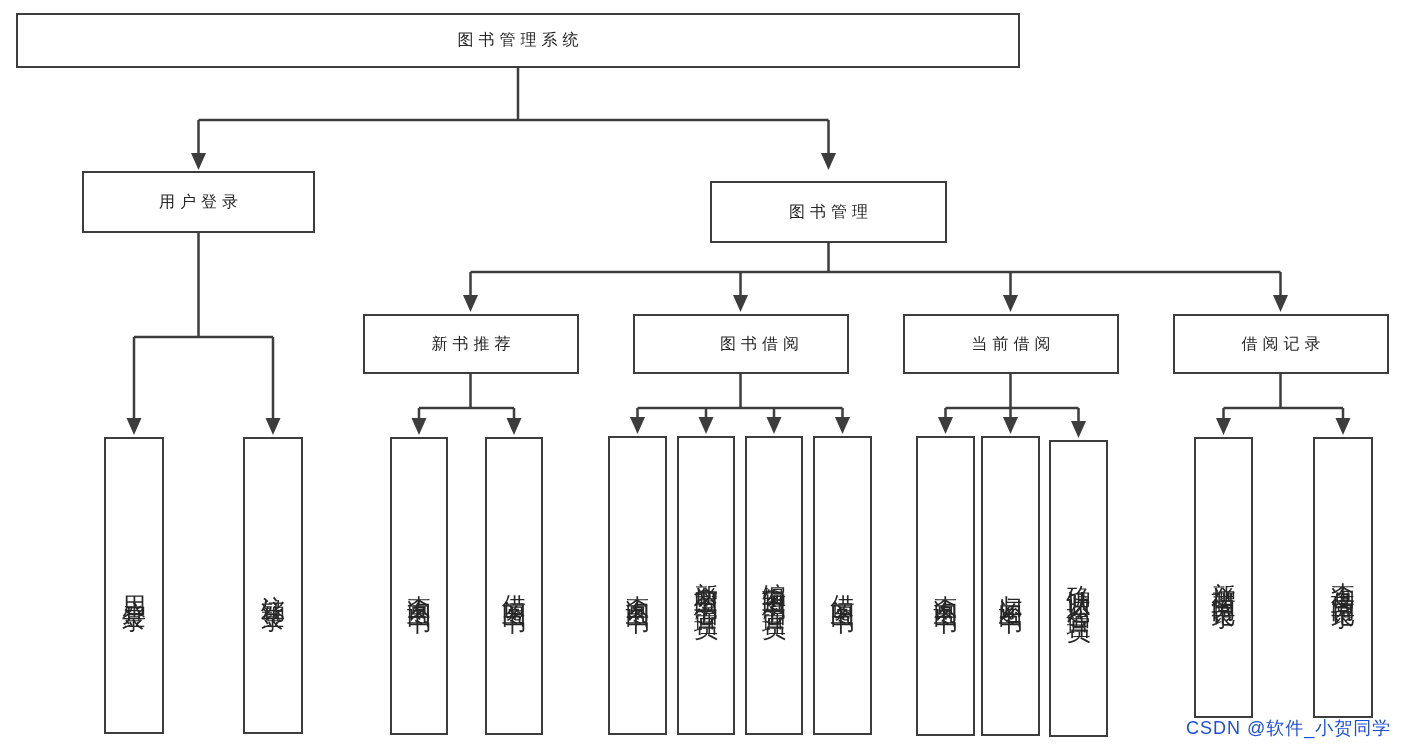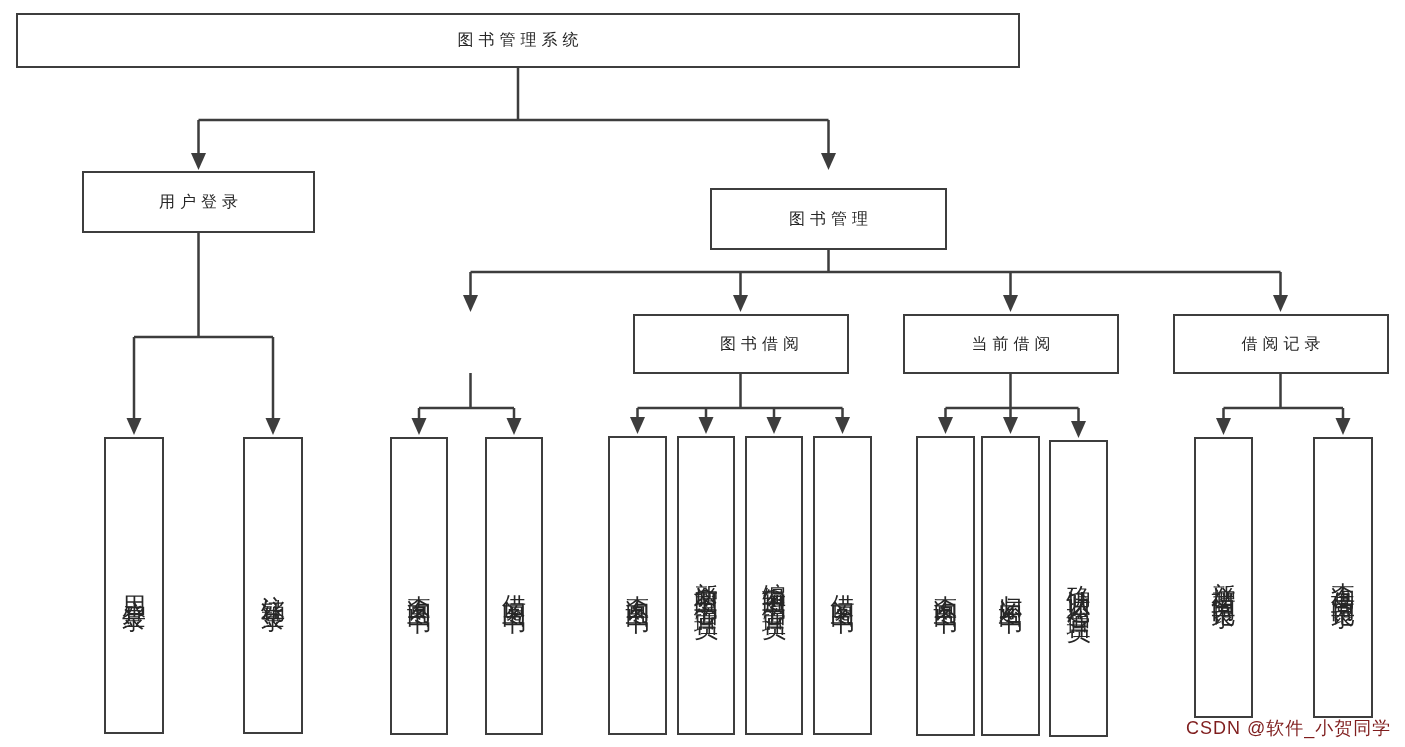--- a/index.html
+++ b/index.html
@@ -40,21 +40,21 @@
     letter-spacing: 5px;
     line-height: 1.0;
     white-space: nowrap;
   }
   .watermark {
     position: absolute;
     left: 1186px;
     top: 716px;
     font-size: 18px;
     letter-spacing: 1px;
-    color: #7f1d1d;
+    color: #1d4ed8;
     white-space: nowrap;
     z-index: 5;
   }
 </style>
 </head>
 <body>
 
 <div class="stage">
 
   <svg class="connectors" viewBox="0 0 1405 747" xmlns="http://www.w3.org/2000/svg">
@@ -93,22 +93,23 @@
       <path d="M1010.5 434 l-7.5 -17 h15 z"></path>
       <path d="M1078.5 438 l-7.5 -17 h15 z"></path>
       <path d="M1223.5 435 l-7.5 -17 h15 z"></path>
       <path d="M1343 435 l-7.5 -17 h15 z"></path>
     </g>
   </svg>
 
   <div class="box hbox" style="left:16px; top:13px; width:1004px; height:55px;">图书管理系统</div>
 
   <div class="box hbox" style="left:82px; top:171px; width:233px; height:62px;">用户登录</div>
-  <div class="box hbox" style="left:710px; top:188px; width:237px; height:62px;">图书管理</div>
+  <div class="box hbox" style="left:710px; top:181px; width:237px; height:62px;">图书管理</div>
 
+  <div class="box hbox" style="left:363px; top:314px; width:216px; height:60px;">新书推荐</div>
   <div class="box hbox" style="left:633px; top:314px; width:216px; height:60px;padding-left:37px;">图书借阅</div>
   <div class="box hbox" style="left:903px; top:314px; width:216px; height:60px;">当前借阅</div>
   <div class="box hbox" style="left:1173px; top:314px; width:216px; height:60px;">借阅记录</div>
 
   <div class="box vbox" style="left:104px; top:437px; width:60px; height:297px;">
     <span class="vtext">用户登录</span>
   </div>
   <div class="box vbox" style="left:243px; top:437px; width:60px; height:297px;">
     <span class="vtext">注销登录</span>
   </div>

